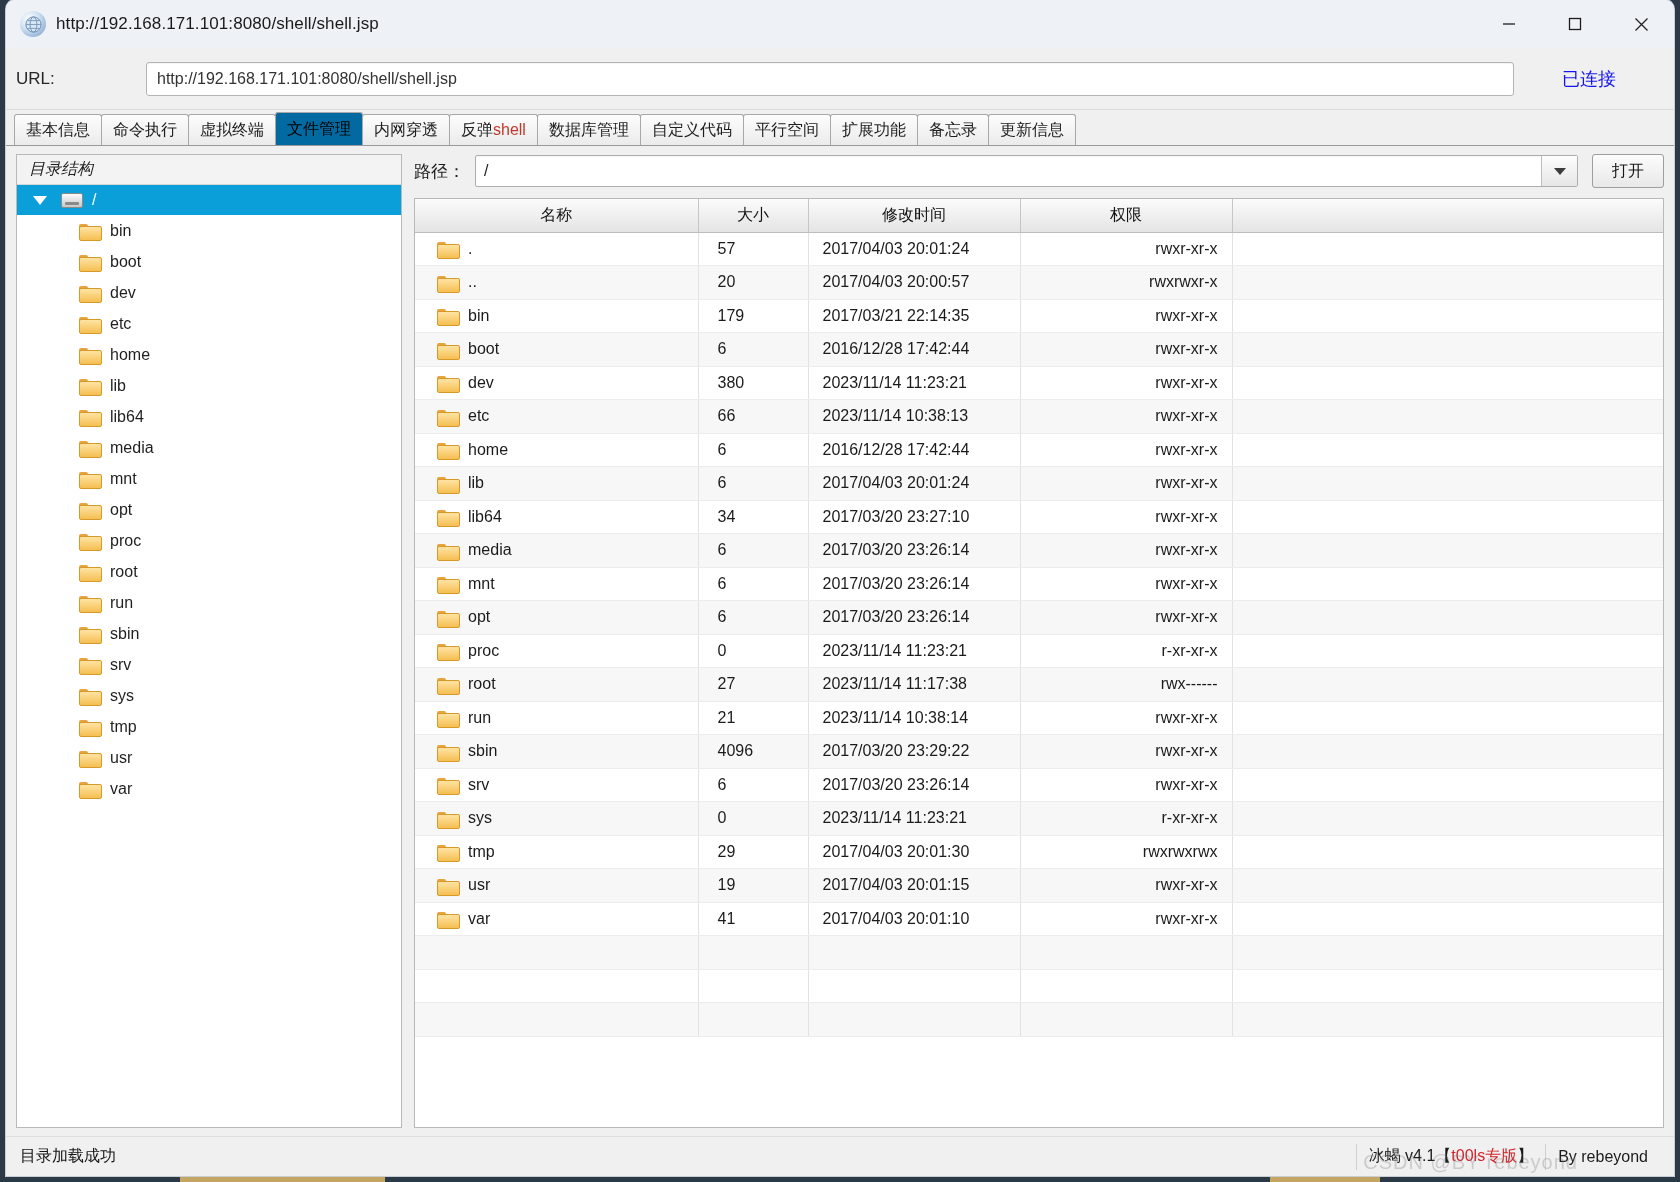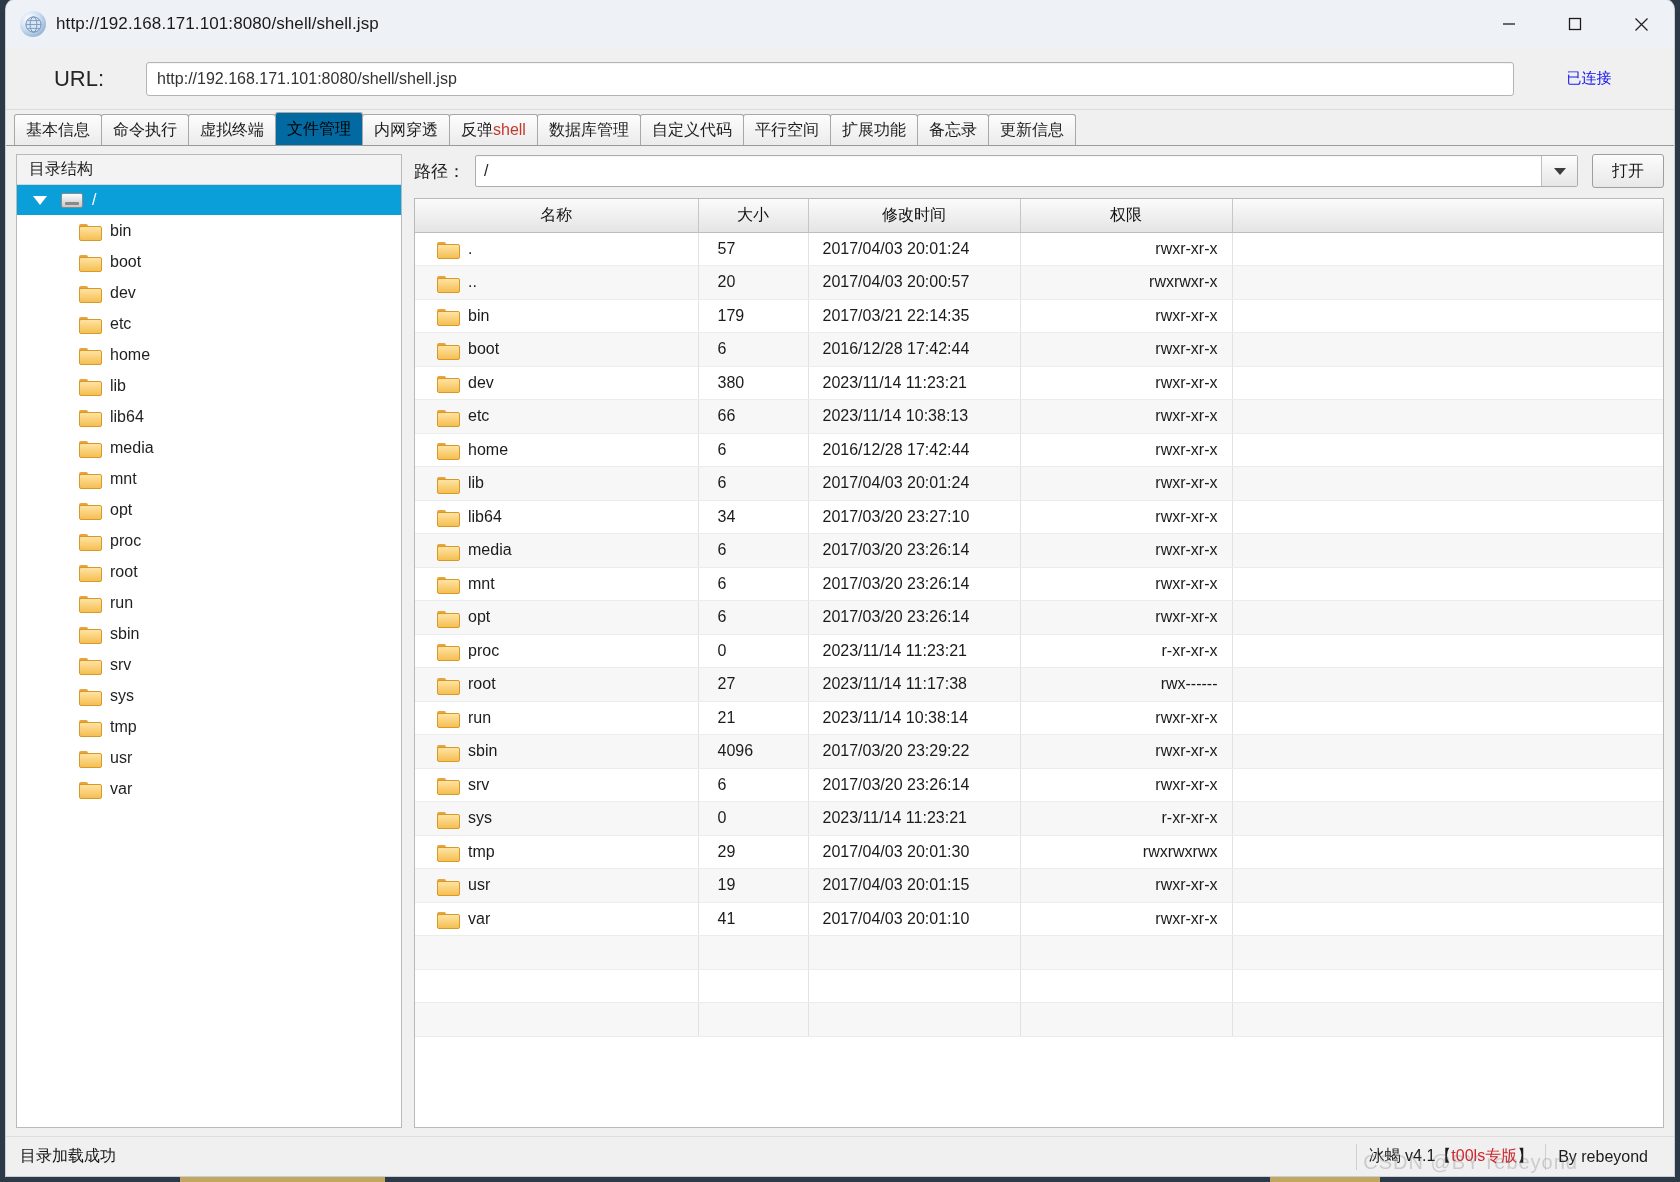--- a/index.html
+++ b/index.html
@@ -60,37 +60,37 @@
 
   
   .urlrow {
     flex: 0 0 62px; height: 62px;
     background: #f0f0f0;
     display: flex; align-items: center;
     padding: 0 10px;
     border-bottom: 1px solid #dcdcdc;
   }
   .url-label {
-    width: 130px; text-align: center; padding-right: 4px;
-    font-size: 22px; color: #262626;
+    width: 130px; text-align: left; padding-right: 4px;
+    font-size: 17px; color: #262626;
   }
   .url-input {
     flex: 1 1 auto; height: 34px;
     background: #ffffff;
     border: 1px solid #b4b4b4;
     border-radius: 3px;
     box-shadow: inset 0 1px 1px rgba(0,0,0,.05);
     font-size: 16px; color: #333;
     padding: 0 10px;
     font-family: "Liberation Sans", sans-serif;
     outline: none;
   }
   .connected {
     width: 150px; text-align: center;
-    font-size: 15px; color: #1414ee;
+    font-size: 18px; color: #1414ee;
   }
 
   
   .tabstrip {
     flex: 0 0 36px; height: 36px;
     background: #f0f0f0;
     display: flex; align-items: flex-end;
     padding-left: 8px;
     border-bottom: 1px solid #9a9a9a;
     position: relative;
@@ -133,21 +133,21 @@
     display: flex; flex-direction: column;
     margin-bottom: 8px;
     min-height: 0;
   }
   .tree-title {
     flex: 0 0 30px; height: 30px;
     background: #f3f3f3;
     border-bottom: 1px solid #d6d6d6;
     display: flex; align-items: center;
     padding-left: 12px;
-    font-size: 16px; color: #1d1d1d;
+    font-size: 16px; color: #1d1d1d; font-style: italic;
   }
   .tree-body { flex: 1 1 auto; overflow: hidden; padding-top: 0; }
   .tree-root {
     height: 30px; display: flex; align-items: center;
     background: #0a9fd8; color: #ffffff;
     padding-left: 16px; font-size: 16px;
   }
   .caret {
     width: 0; height: 0;
     border-left: 7px solid transparent;

